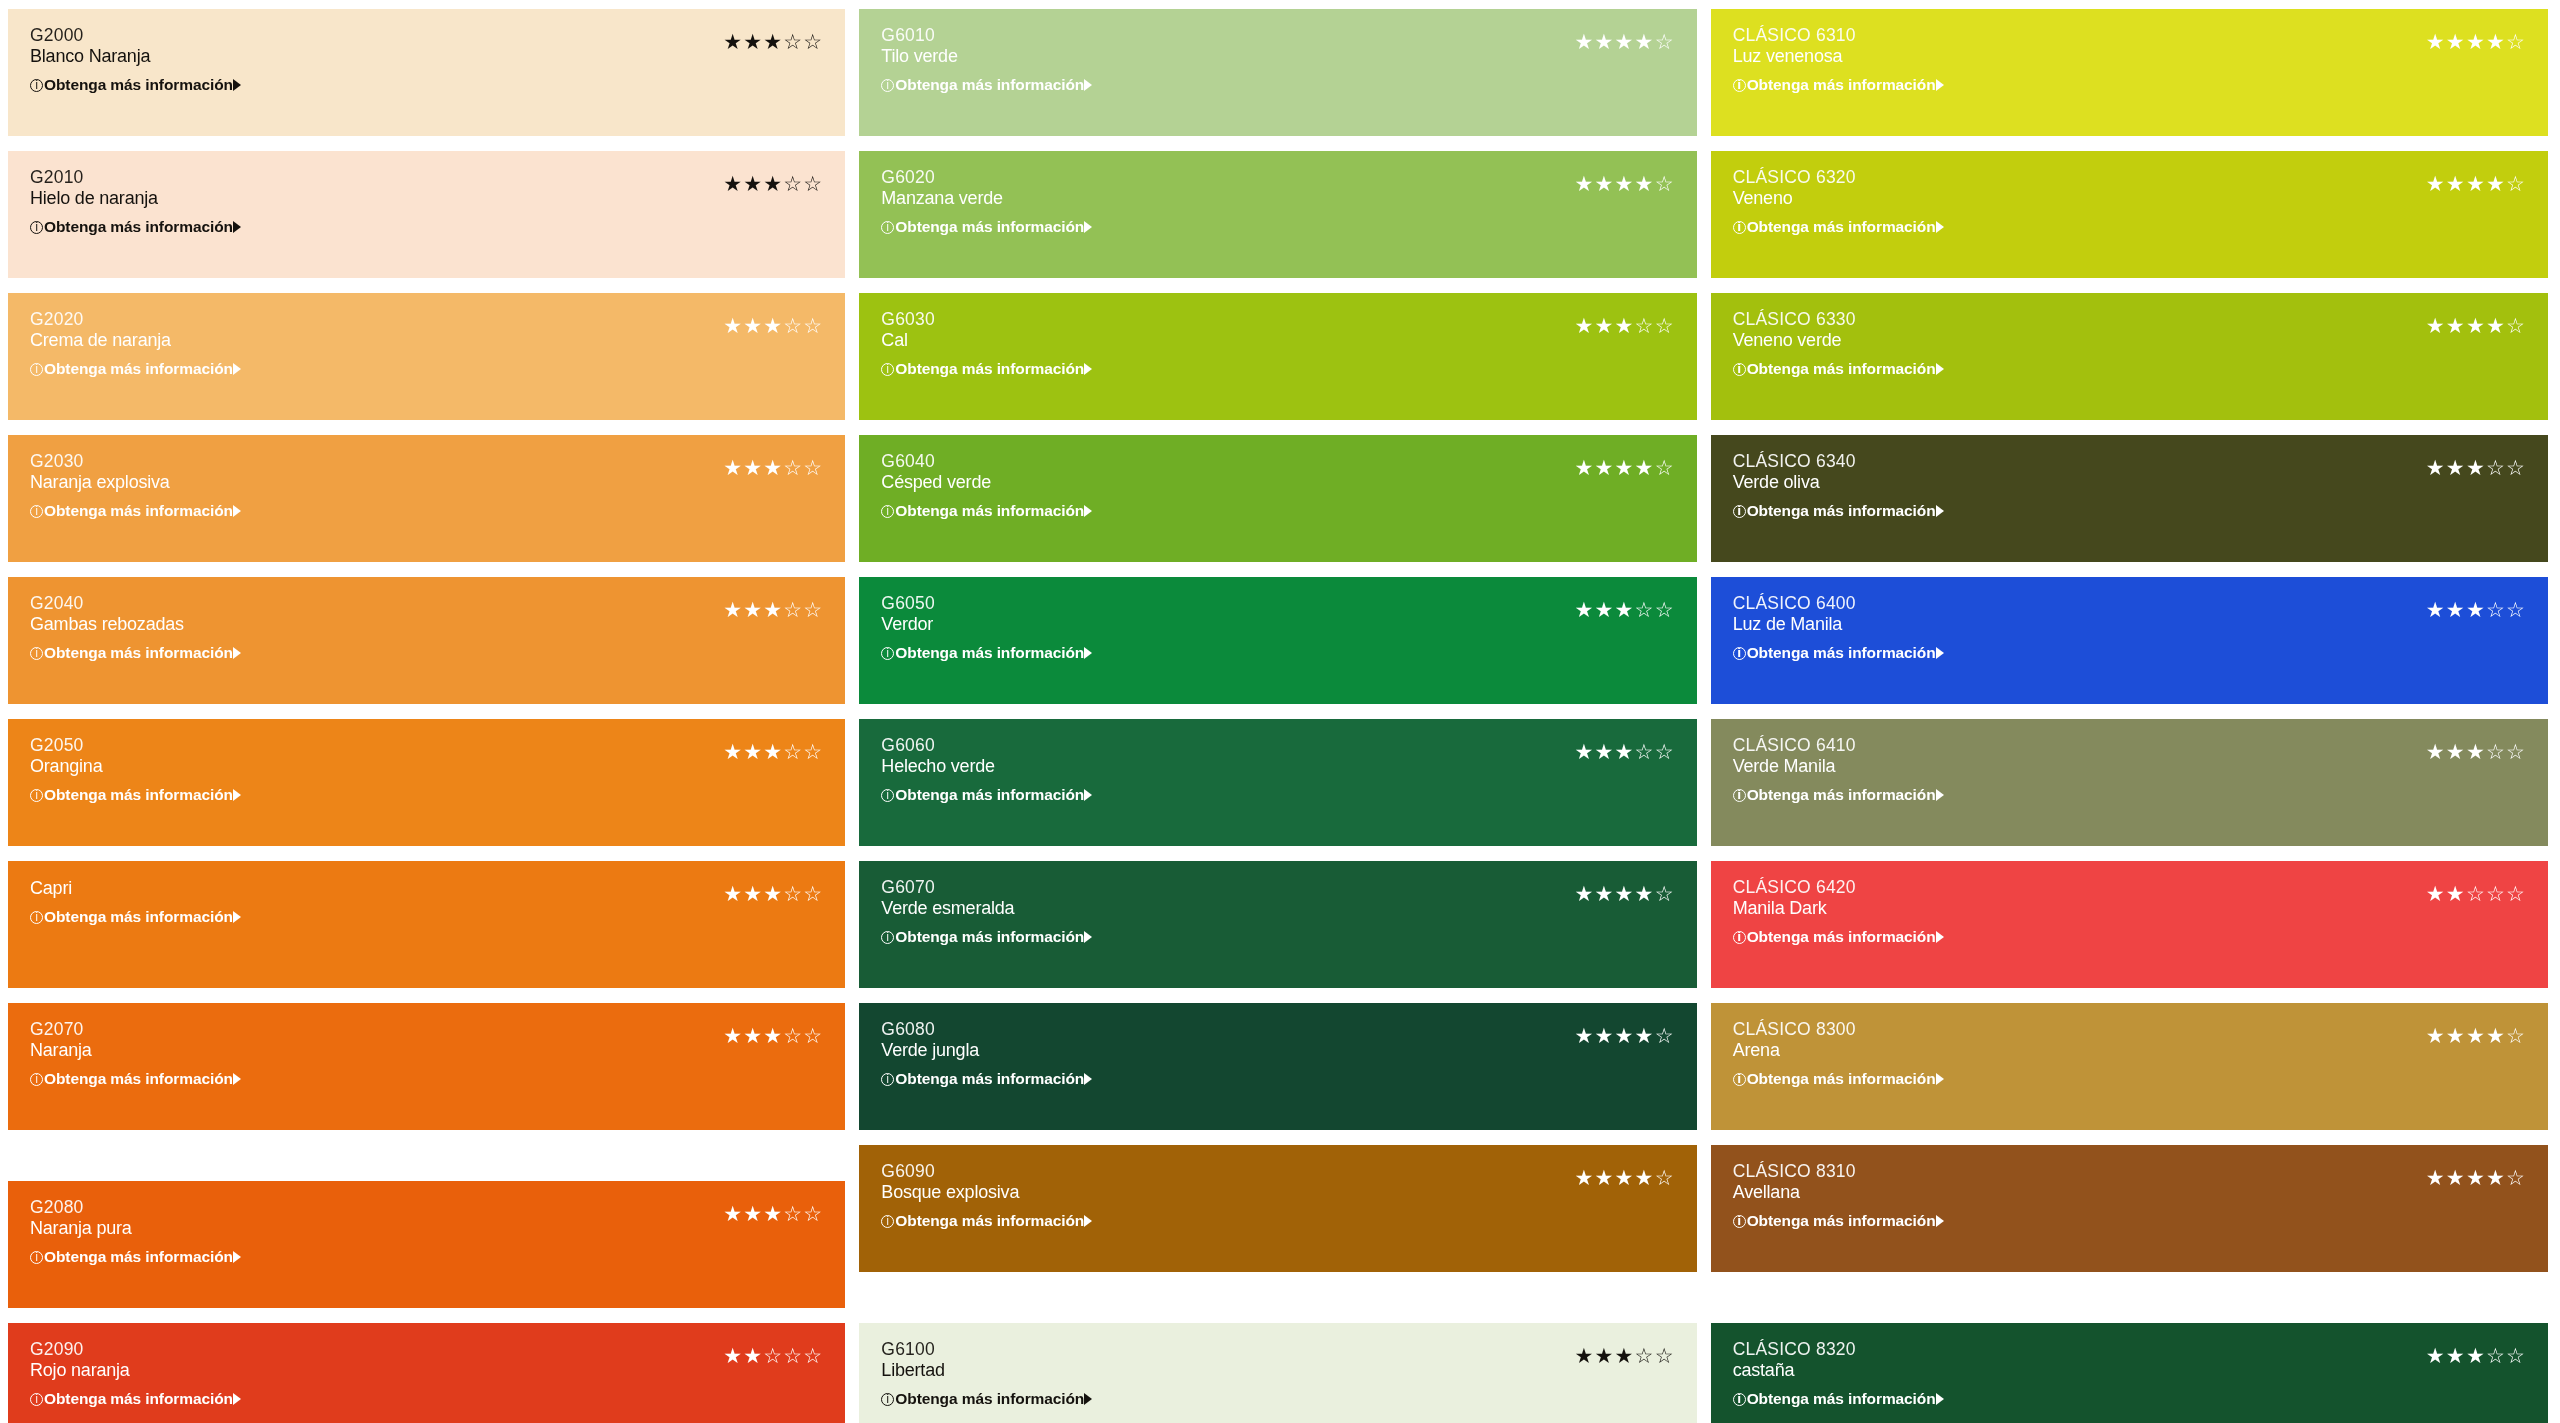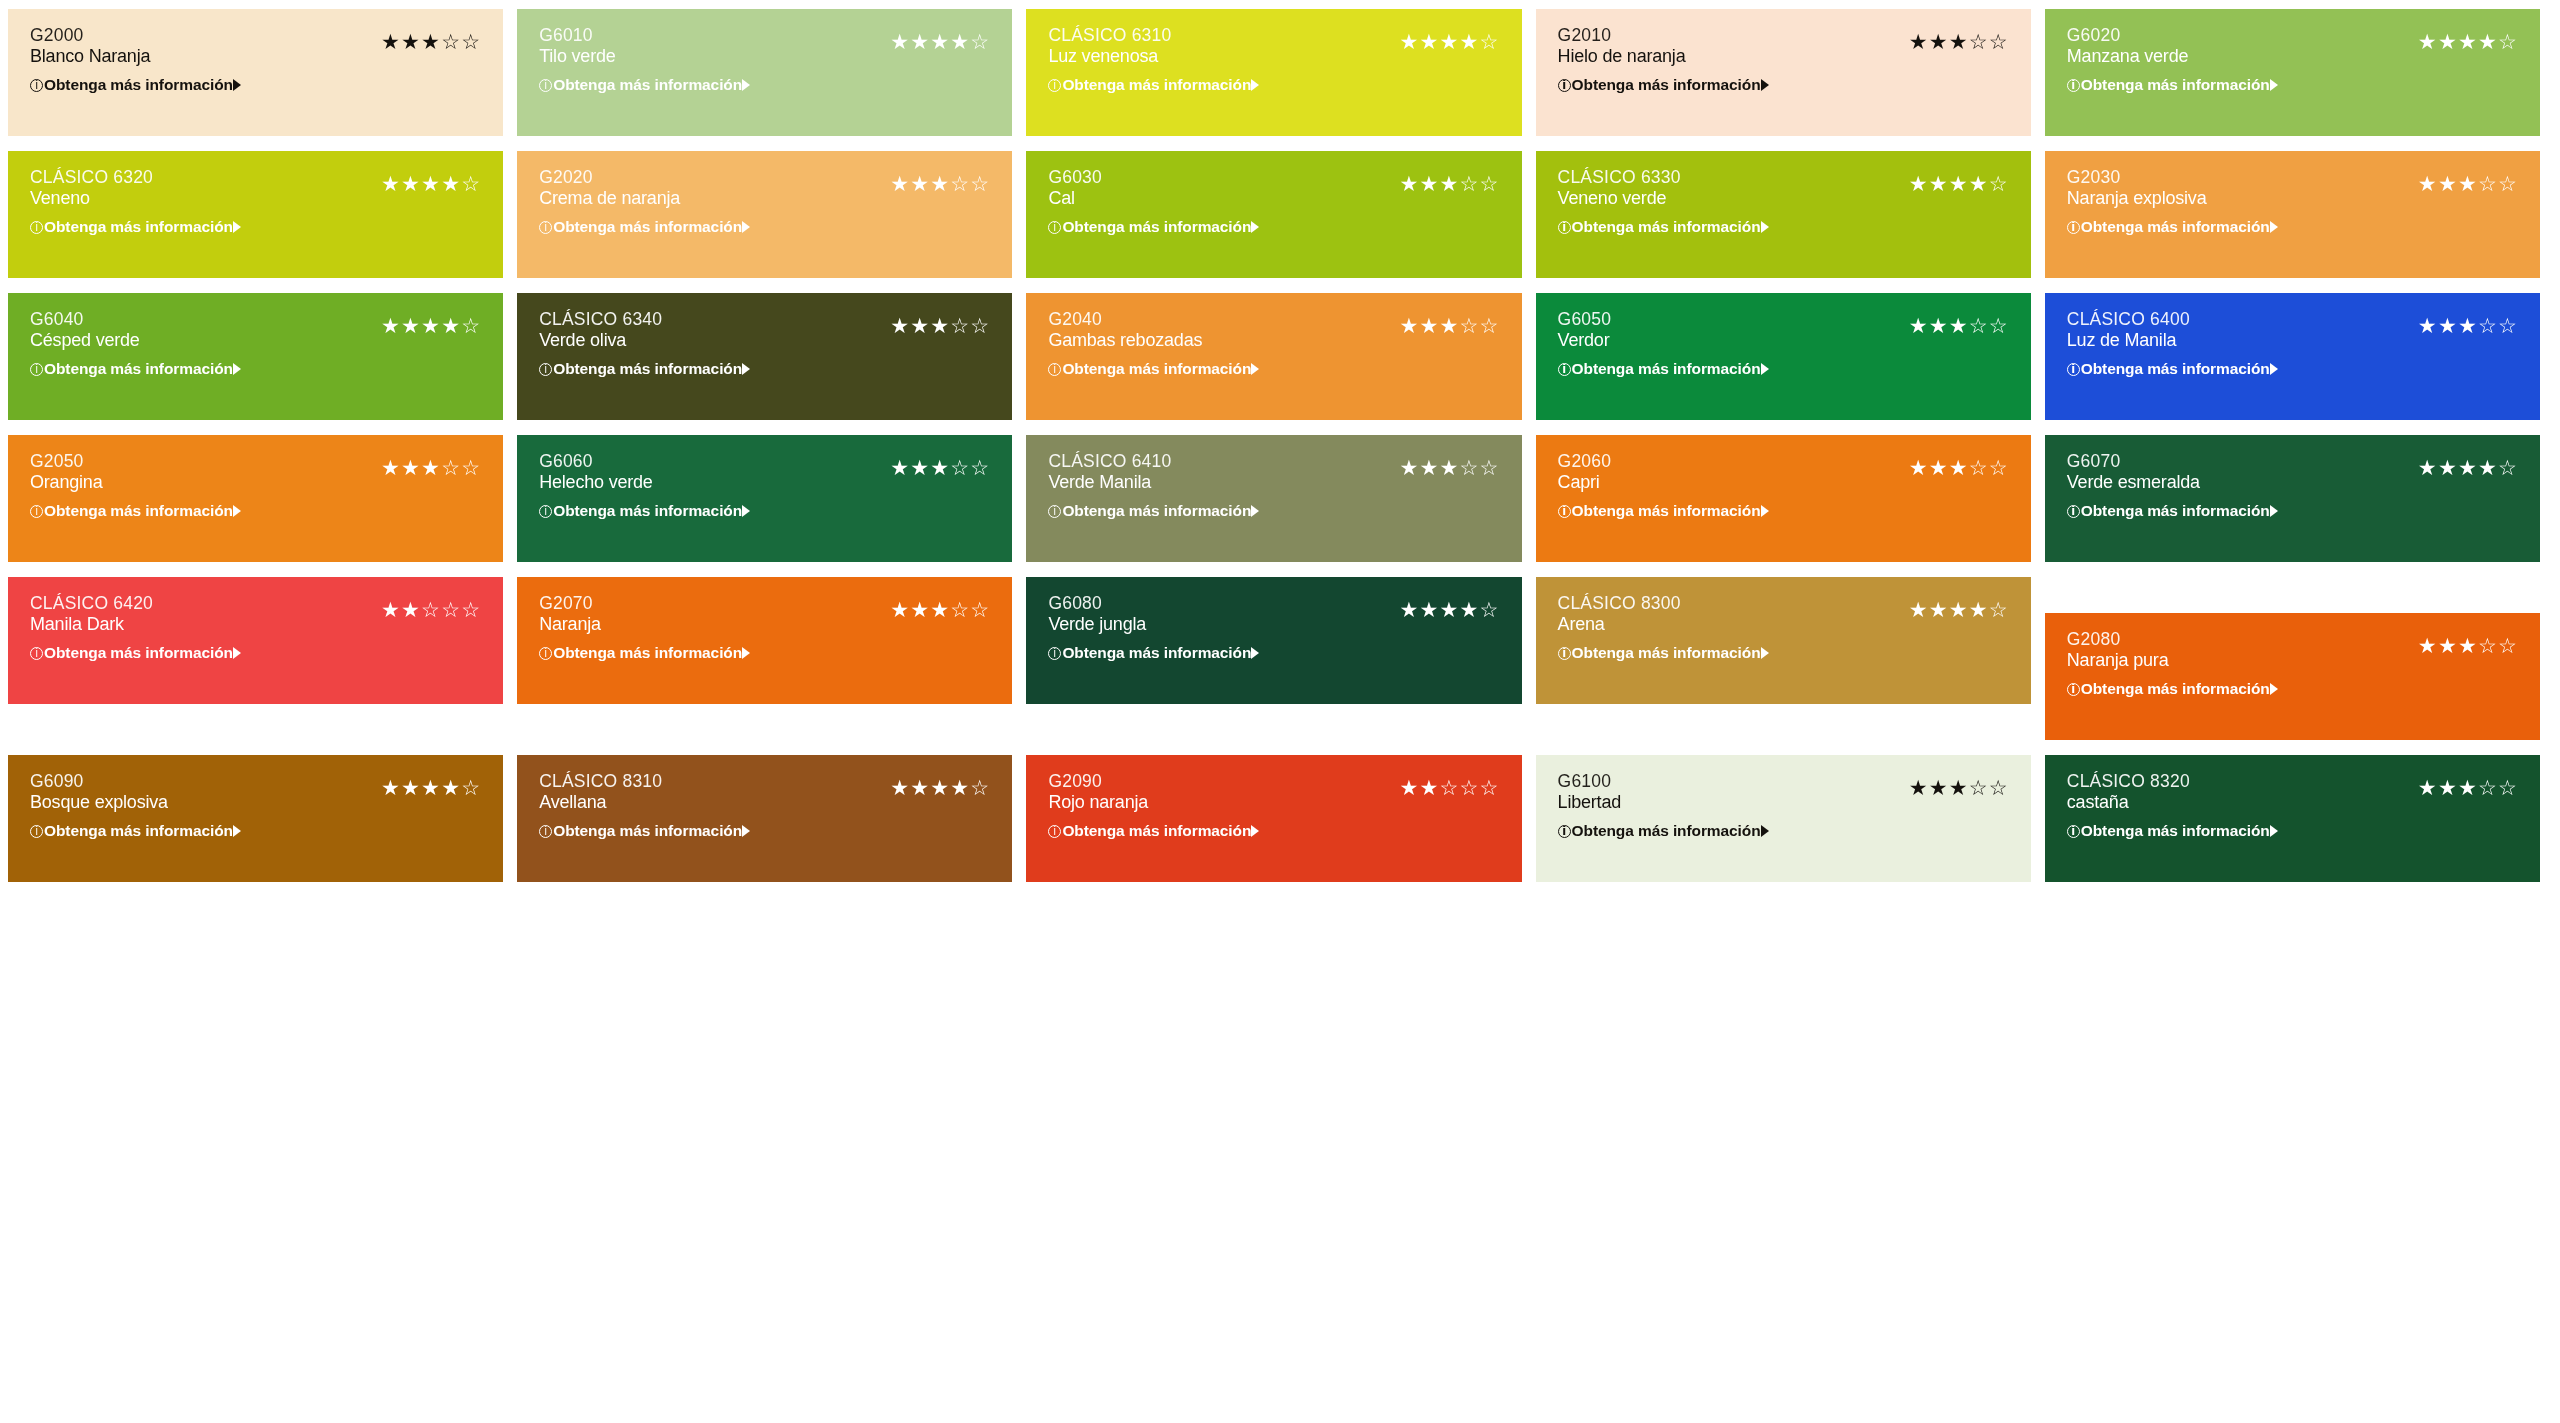--- a/index.html
+++ b/index.html
@@ -6,24 +6,24 @@
   * { box-sizing: border-box; margin: 0; padding: 0; }
   html, body {
     width: 2560px;
     height: 1423px;
     background: #ffffff;
     font-family: "Liberation Sans", sans-serif;
     overflow: hidden;
   }
   .swatch-grid {
     display: grid;
-    grid-template-columns: repeat(5, 1fr);
+    grid-template-columns: repeat(3, 1fr);
     column-gap: 14px;
     row-gap: 15px;
-    padding: 9px 20px 8px 8px;
+    padding: 9px 12px 8px 8px;
     width: 2560px;
     height: 1423px;
     align-content: start;
   }
   .swatch-card {
     position: relative;
     height: 127px;
     padding: 16px 22px 0 22px;
     overflow: hidden;
     cursor: pointer;
@@ -195,21 +195,21 @@
     <div class="swatch-card light-text" style="background: rgb(24, 106, 60);"><div class="card-code">G6060</div><div class="card-name">Helecho verde</div><a class="card-link" href="#" style="color: inherit; text-decoration: none;">
         <span class="info-icon"></span>
         <span>Obtenga más información</span>
         <span class="link-arrow"></span>
       </a><div class="card-stars"><span class="star">★</span><span class="star">★</span><span class="star">★</span><span class="star">☆</span><span class="star">☆</span></div></div>
     <div class="swatch-card light-text" style="background: rgb(132, 138, 93);"><div class="card-code">CLÁSICO 6410</div><div class="card-name">Verde Manila</div><a class="card-link" href="#" style="color: inherit; text-decoration: none;">
         <span class="info-icon"></span>
         <span>Obtenga más información</span>
         <span class="link-arrow"></span>
       </a><div class="card-stars"><span class="star">★</span><span class="star">★</span><span class="star">★</span><span class="star">☆</span><span class="star">☆</span></div></div>
-    <div class="swatch-card light-text" style="background: rgb(236, 122, 18);"><div class="card-code">G2060</div><div class="card-name">Capri</div><a class="card-link" href="#" style="color: inherit; text-decoration: none;">
+    <div class="swatch-card light-text" style="background: rgb(236, 122, 18);"><div class="card-name">Capri</div><a class="card-link" href="#" style="color: inherit; text-decoration: none;">
         <span class="info-icon"></span>
         <span>Obtenga más información</span>
         <span class="link-arrow"></span>
       </a><div class="card-stars"><span class="star">★</span><span class="star">★</span><span class="star">★</span><span class="star">☆</span><span class="star">☆</span></div></div>
     <div class="swatch-card light-text" style="background: rgb(24, 92, 54);"><div class="card-code">G6070</div><div class="card-name">Verde esmeralda</div><a class="card-link" href="#" style="color: inherit; text-decoration: none;">
         <span class="info-icon"></span>
         <span>Obtenga más información</span>
         <span class="link-arrow"></span>
       </a><div class="card-stars"><span class="star">★</span><span class="star">★</span><span class="star">★</span><span class="star">★</span><span class="star">☆</span></div></div>
     <div class="swatch-card light-text" style="background: #ef4444;"><div class="card-code">CLÁSICO 6420</div><div class="card-name">Manila Dark</div><a class="card-link" href="#" style="color: inherit; text-decoration: none;">

